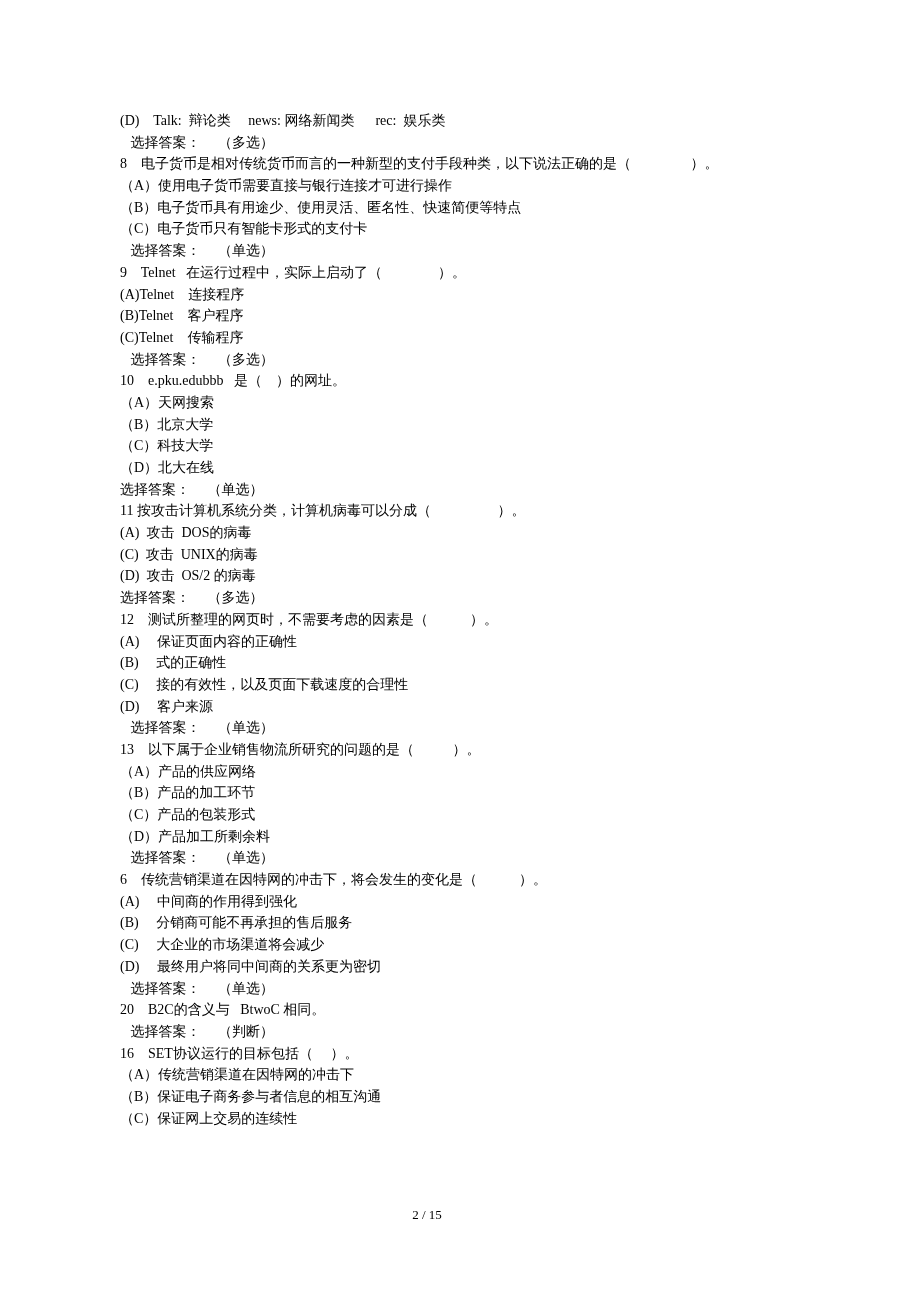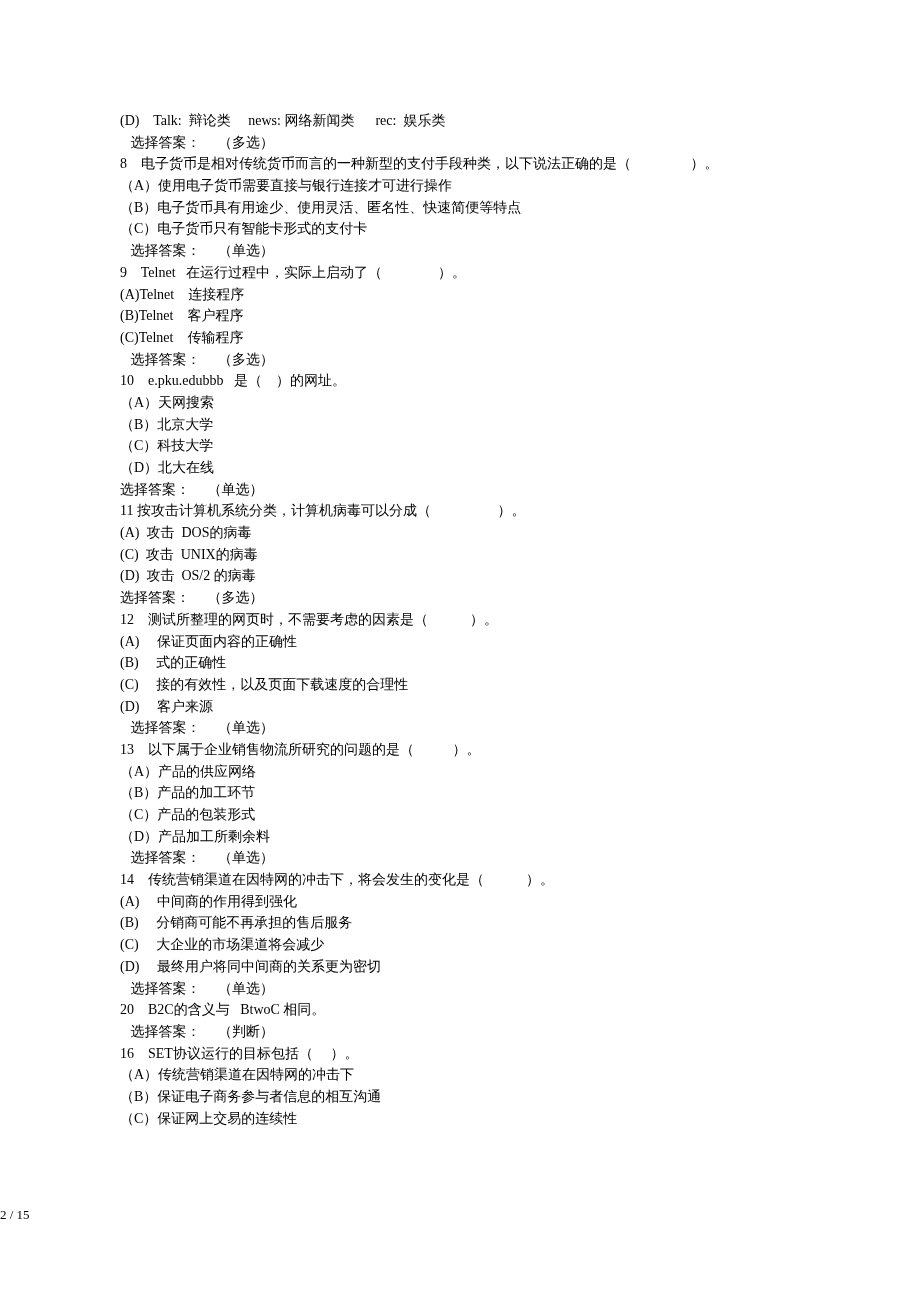--- a/index.html
+++ b/index.html
@@ -18,20 +18,21 @@
     position: relative;
   }
   .line {
     white-space: pre;
   }
   .footer {
     position: absolute;
     bottom: 78px;
     left: 0;
     width: 854px;
+    text-align: center;
     font-size: 13px;
   }
 </style>
 </head>
 <body>
 
 <div class="page">
   <div class="content">
     <div class="line">(D)    Talk:  辩论类     news: 网络新闻类      rec:  娱乐类</div>
     <div class="line">   选择答案：     （多选）</div>
@@ -61,21 +62,21 @@
     <div class="line">(B)     式的正确性</div>
     <div class="line">(C)     接的有效性，以及页面下载速度的合理性</div>
     <div class="line">(D)     客户来源</div>
     <div class="line">   选择答案：     （单选）</div>
     <div class="line">13    以下属于企业销售物流所研究的问题的是（           ）。</div>
     <div class="line">（A）产品的供应网络</div>
     <div class="line">（B）产品的加工环节</div>
     <div class="line">（C）产品的包装形式</div>
     <div class="line">（D）产品加工所剩余料</div>
     <div class="line">   选择答案：     （单选）</div>
-    <div class="line">14    传统营销渠道在因特网的冲击下，将会发生的变化是（            ）。</div>
+    <div class="line">6    传统营销渠道在因特网的冲击下，将会发生的变化是（            ）。</div>
     <div class="line">(A)     中间商的作用得到强化</div>
     <div class="line">(B)     分销商可能不再承担的售后服务</div>
     <div class="line">(C)     大企业的市场渠道将会减少</div>
     <div class="line">(D)     最终用户将同中间商的关系更为密切</div>
     <div class="line">   选择答案：     （单选）</div>
     <div class="line">20    B2C的含义与   BtwoC 相同。</div>
     <div class="line">   选择答案：     （判断）</div>
     <div class="line">16    SET协议运行的目标包括（     ）。</div>
     <div class="line">（A）传统营销渠道在因特网的冲击下</div>
     <div class="line">（B）保证电子商务参与者信息的相互沟通</div>

